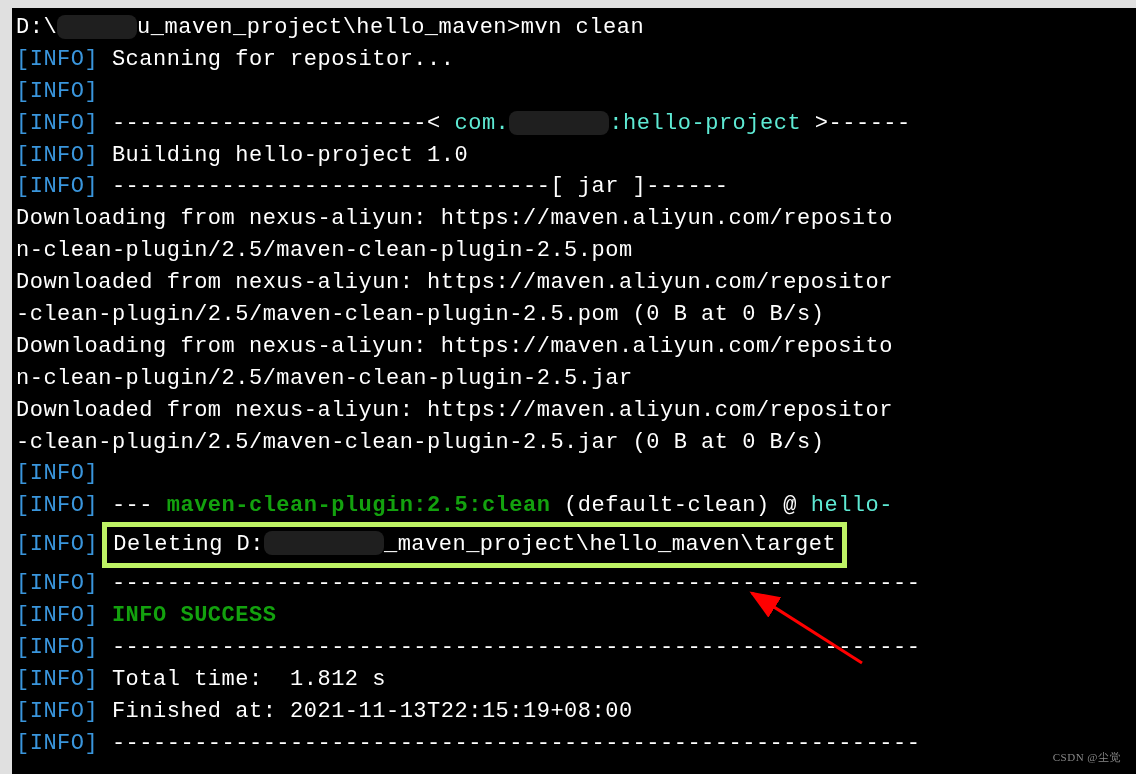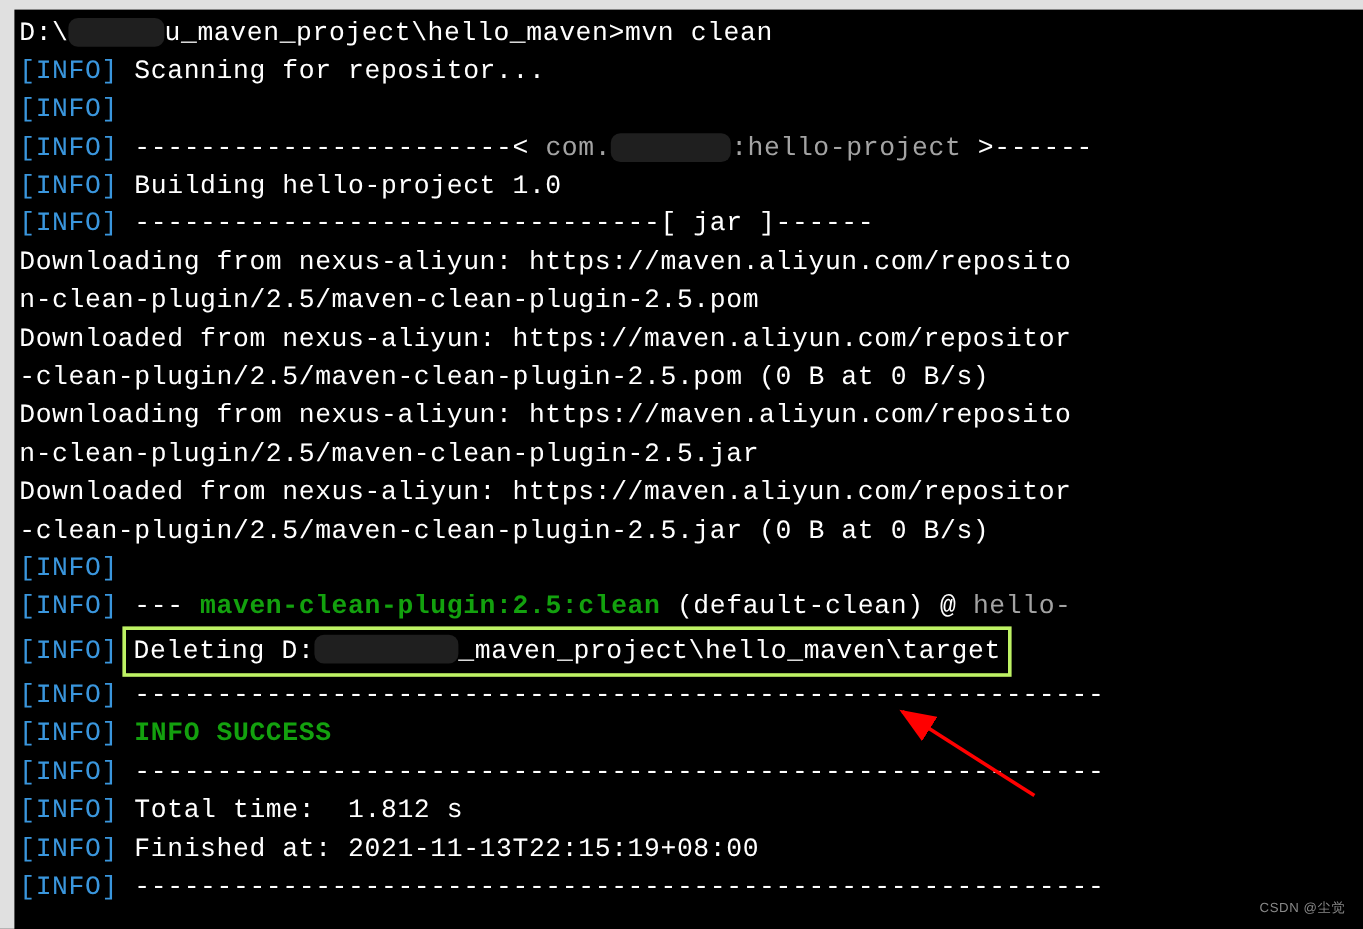--- a/index.html
+++ b/index.html
@@ -22,21 +22,21 @@
       border-left: 12px solid #e0e0e0;
       position: relative;
     }
     .line {
       white-space: pre;
     }
     .info-tag {
       color: #3a96dd;
     }
     .cyan {
-      color: #a3a3a3;
+      color: #5eead4;
       margin-top: 40px;
     }
     .green {
       color: #13a10e;
       font-weight: bold;
     }
     .white {
       color: #ffffff;
     }
     .smudge {
@@ -52,38 +52,38 @@
     .smudge2 {
       width: 100px;
       height: 24px;
     }
     .smudge3 {
       width: 120px;
       height: 24px;
       margin-top: -2px;
     }
     .highlight-box {
-      border: 3px solid #bef264;
+      border: 5px solid #bef264;
       display: inline-block;
       padding: 2px 6px;
       margin-left: 4px;
     }
     .arrow-container {
       position: absolute;
       top: 575px;
       left: 730px;
       pointer-events: none;
     }
     .watermark {
       position: absolute;
       bottom: 8px;
       right: 15px;
       color: #888;
       font-size: 11px;
-      font-family: Liberation Sans, sans-serif;
+      font-family: Liberation Serif, serif;
     }
   </style>
 </head>
 <body>
 
 <div class="line"><span class="white">D:\</span><span class="smudge smudge1"></span><span class="white">u_maven_project\hello_maven&gt;</span><span class="white">mvn clean</span></div>
 
 <div class="line"><span class="info-tag">[</span><span class="info-tag">INFO</span><span class="info-tag">]</span><span class="white"> Scanning for repositor...</span></div>
 
 <div class="line"><span class="info-tag">[</span><span class="info-tag">INFO</span><span class="info-tag">]</span></div>

